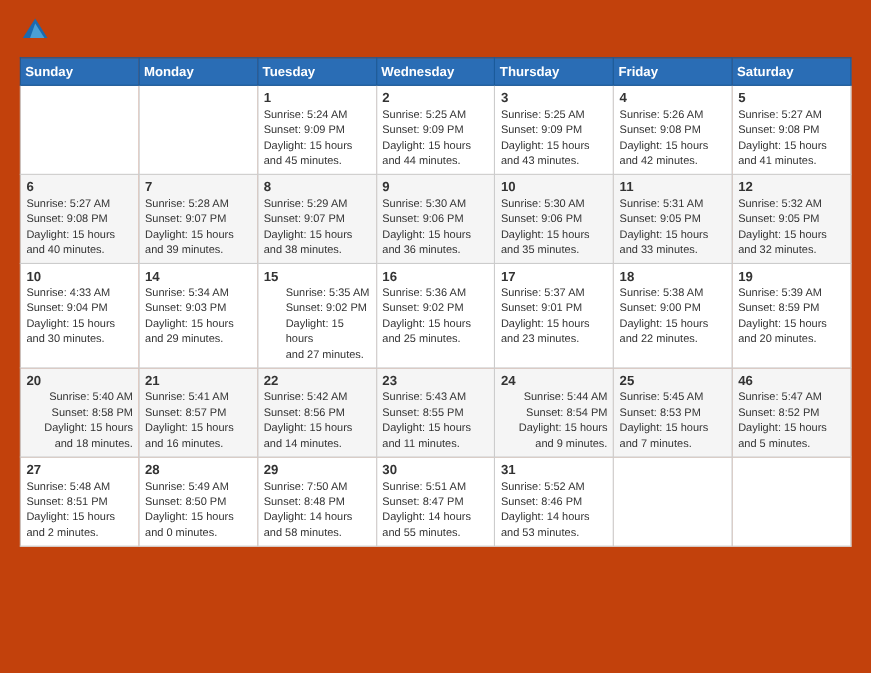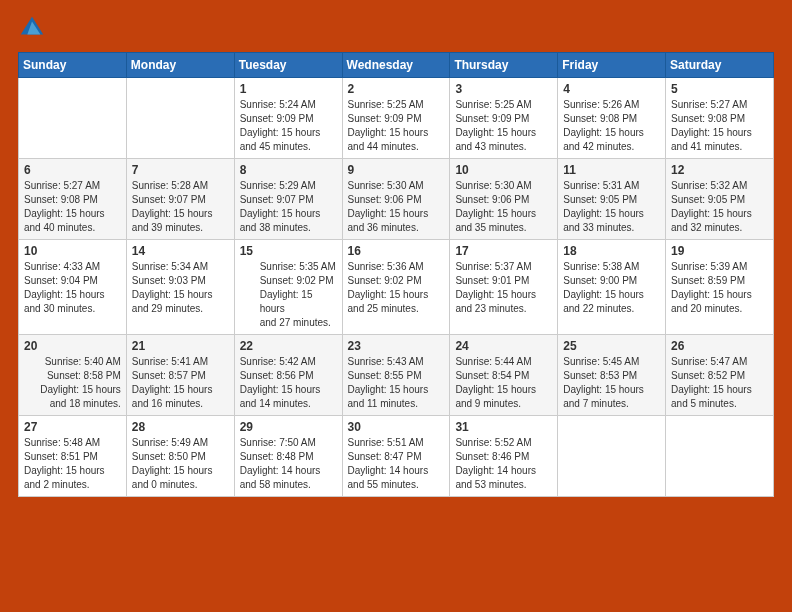--- a/index.html
+++ b/index.html
@@ -297,34 +297,34 @@
           </td>
           <td>
             <span class="day-num">23</span>
             <div class="day-info" style="white-space: pre-line;">Sunrise: 5:43 AM
 Sunset: 8:55 PM
 Daylight: 15 hours
 and 11 minutes.</div>
           </td>
           <td>
             <span class="day-num">24</span>
-            <div class="day-info" style="white-space: pre-line;">Sunrise: 5:44 AM
+            <div class="day-info" style="white-space: pre-line; text-align: right;">Sunrise: 5:44 AM
 Sunset: 8:54 PM
 Daylight: 15 hours
 and 9 minutes.</div>
           </td>
           <td>
             <span class="day-num">25</span>
             <div class="day-info" style="white-space: pre-line;">Sunrise: 5:45 AM
 Sunset: 8:53 PM
 Daylight: 15 hours
 and 7 minutes.</div>
           </td>
           <td>
-            <span class="day-num">26</span>
+            <span class="day-num">46</span>
             <div class="day-info" style="white-space: pre-line;">Sunrise: 5:47 AM
 Sunset: 8:52 PM
 Daylight: 15 hours
 and 5 minutes.</div>
           </td>
         </tr>
         <tr>
           <td>
             <span class="day-num">27</span>
             <div class="day-info" style="white-space: pre-line;">Sunrise: 5:48 AM

